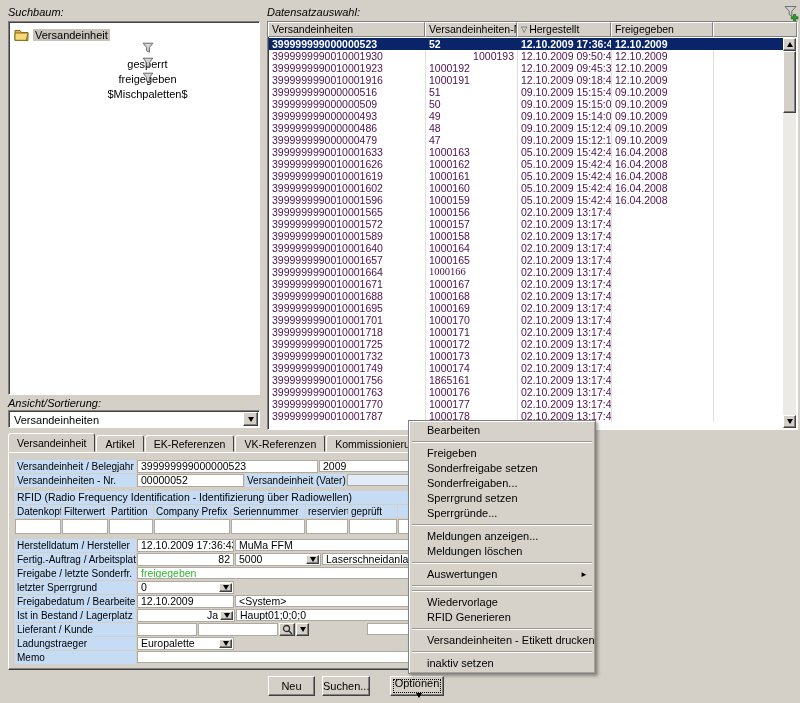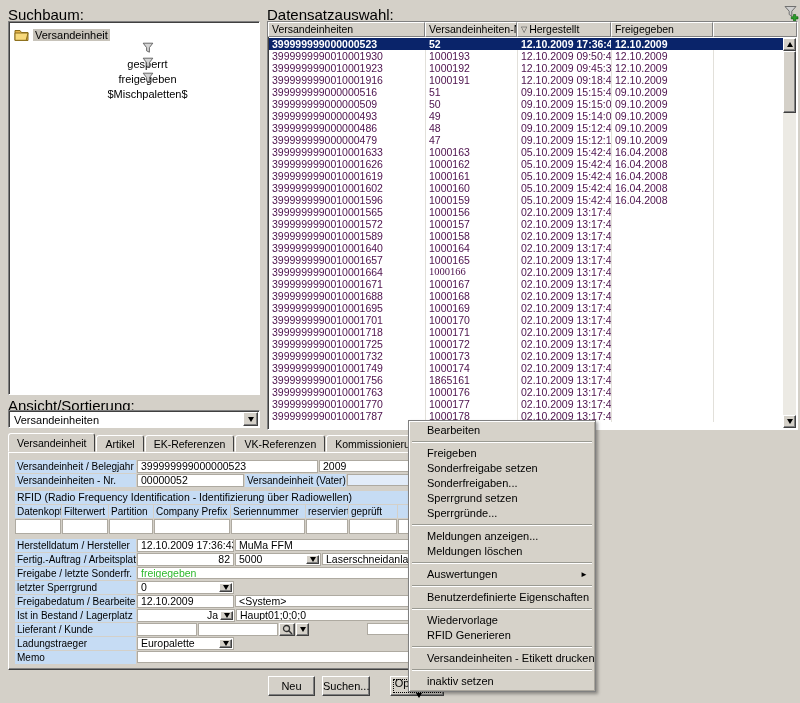--- a/index.html
+++ b/index.html
@@ -1,20 +1,20 @@
 <!DOCTYPE html>
 <html><head>
 <meta charset="utf-8">
 <style>
   * { box-sizing: border-box; margin:0; padding:0; }
   html,body { width:800px; height:703px; }
   body { background:#d4d0c8; font-family:"Liberation Sans", sans-serif; font-size:11px; color:#000;
          position:relative; overflow:hidden; }
   .abs { position:absolute; }
-  .lbl { position:absolute; font-size:15px; color:#000; white-space:nowrap; }
+  .lbl { position:absolute; font-size:11px; color:#000; white-space:nowrap;font-style:italic; }
 
   
   .sunken { background:#fff; border:1px solid; border-color:#808080 #ffffff #ffffff #808080;
             box-shadow: inset 1px 1px 0 #404040; }
   .raised { background:#d4d0c8; border:1px solid; border-color:#ffffff #404040 #404040 #ffffff;
             box-shadow: inset -1px -1px 0 #808080; }
 
   
   .tree-panel { left:8px; top:21px; width:252px; height:374px; overflow:hidden; }
   .tree-item { display:flex; align-items:center; height:15px; gap:4px; padding-left:5px; white-space:nowrap; }
@@ -186,21 +186,21 @@
   <div class="gbody" id="gbody">
       <div class="grow sel">
         <div class="gcell" style="width: 157px;">399999999000000523</div>
         <div class="gcell" style="width: 92px;">52</div>
         <div class="gcell" style="width: 94px;">12.10.2009 17:36:43</div>
         <div class="gcell" style="width: 102px;">12.10.2009</div>
         <div class="gcell gfiller"></div>
       </div>
       <div class="grow">
         <div class="gcell" style="width: 157px;">3999999990010001930</div>
-        <div class="gcell" style="width: 92px;">1000193</div>
+        <div class="gcell" style="width: 92px; text-align: right;">1000193</div>
         <div class="gcell" style="width: 94px;">12.10.2009 09:50:44</div>
         <div class="gcell" style="width: 102px;">12.10.2009</div>
         <div class="gcell gfiller"></div>
       </div>
       <div class="grow">
         <div class="gcell" style="width: 157px;">3999999990010001923</div>
         <div class="gcell" style="width: 92px;">1000192</div>
         <div class="gcell" style="width: 94px;">12.10.2009 09:45:33</div>
         <div class="gcell" style="width: 102px;">12.10.2009</div>
         <div class="gcell gfiller"></div>
@@ -544,21 +544,20 @@
     <div class="mitem">Sonderfreigabe setzen</div>
     <div class="mitem">Sonderfreigaben...</div>
     <div class="mitem">Sperrgrund setzen</div>
     <div class="mitem">Sperrgründe...</div>
     <div class="msep"></div>
     <div class="mitem">Meldungen anzeigen...</div>
     <div class="mitem">Meldungen löschen</div>
     <div class="msep"></div>
     <div class="mitem">Auswertungen<span class="marrow">►</span></div>
     <div class="msep"></div>
-    <div class="mitem">Benutzerdefinierte Eigenschaften</div>
     <div class="msep"></div>
     <div class="mitem">Wiedervorlage</div>
     <div class="mitem">RFID Generieren</div>
     <div class="msep"></div>
     <div class="mitem">Versandeinheiten - Etikett drucken...</div>
     <div class="msep"></div>
     <div class="mitem">inaktiv setzen</div>
   </div>
 
 <button class="btn btn-neu">Neu</button>

